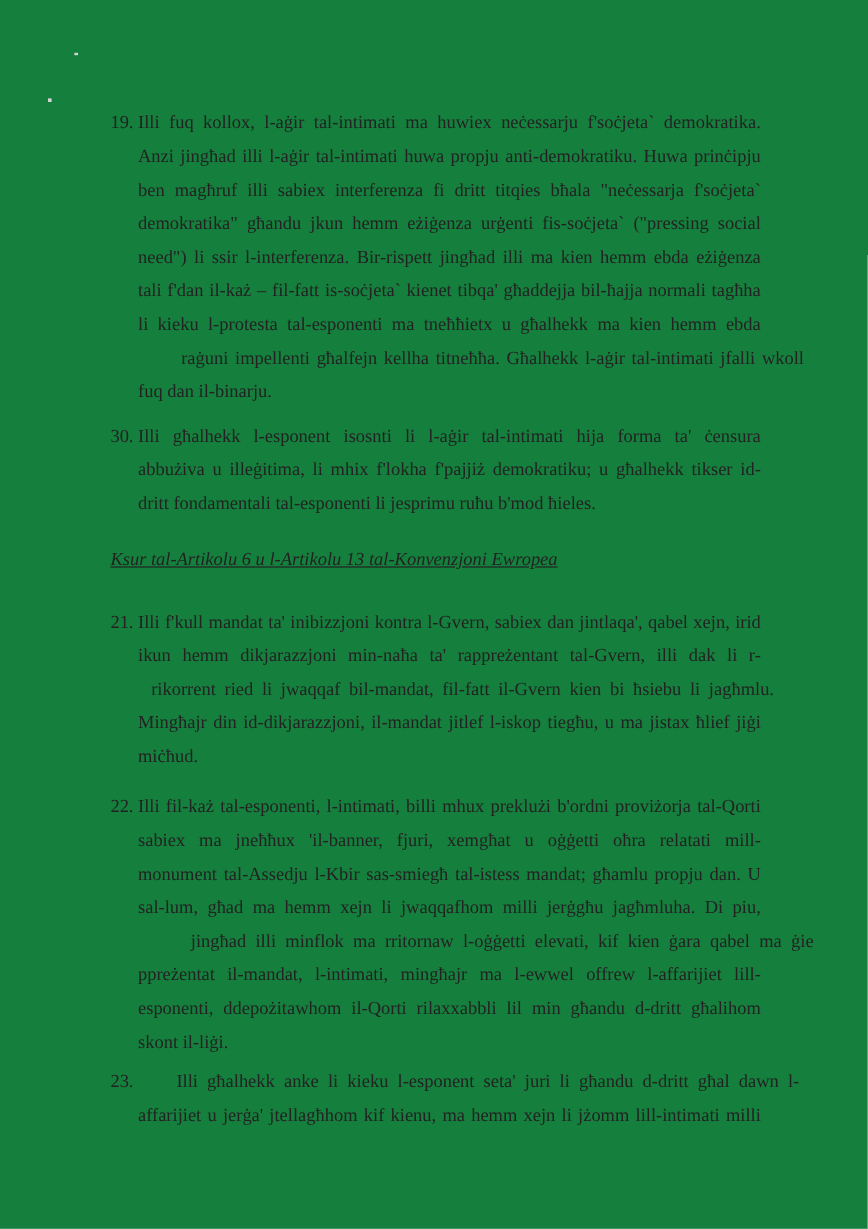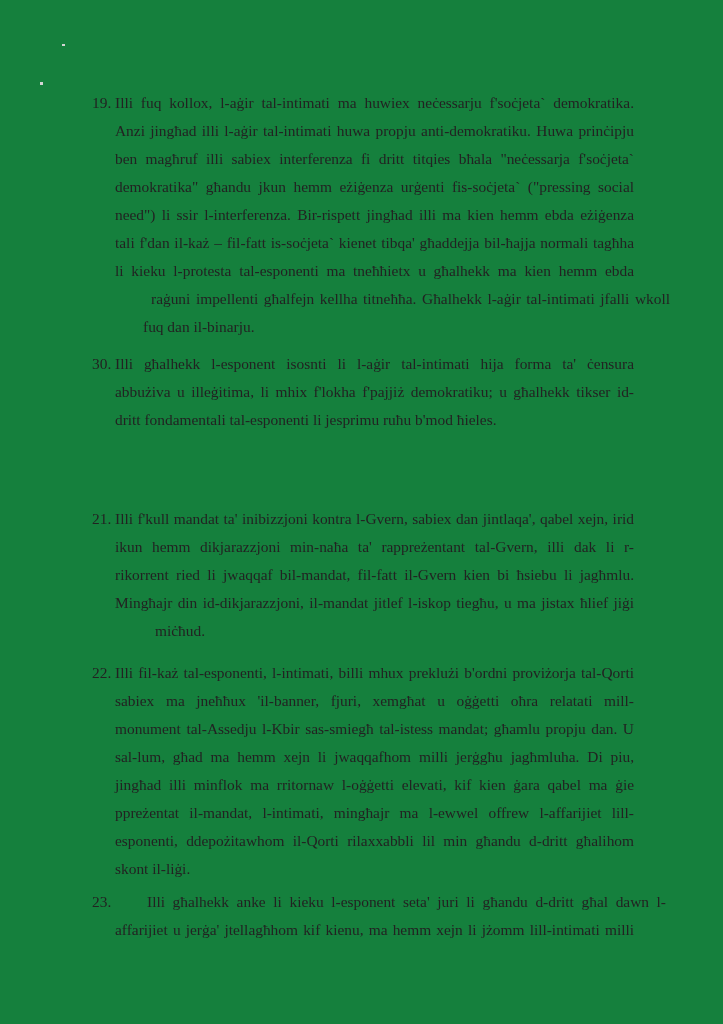--- a/index.html
+++ b/index.html
@@ -33,47 +33,48 @@
   <div class="para" style="top:94px;">
     <span class="num">19.</span>
     <div class="line" style="top:0px;">Illi fuq kollox, l-aġir tal-intimati ma huwiex neċessarju f'soċjeta` demokratika.</div>
     <div class="line" style="top:28px;">Anzi jingħad illi l-aġir tal-intimati huwa propju anti-demokratiku. Huwa prinċipju</div>
     <div class="line" style="top:56px;">ben magħruf illi sabiex interferenza fi dritt titqies bħala "neċessarja f'soċjeta`</div>
     <div class="line" style="top:84px;">demokratika" għandu jkun hemm eżiġenza urġenti fis-soċjeta` ("pressing social</div>
     <div class="line" style="top:112px;">need") li ssir l-interferenza. Bir-rispett jingħad illi ma kien hemm ebda eżiġenza</div>
     <div class="line" style="top:140px;">tali f'dan il-każ – fil-fatt is-soċjeta` kienet tibqa' għaddejja bil-ħajja normali tagħha</div>
     <div class="line" style="top:168px;">li kieku l-protesta tal-esponenti ma tneħħietx u għalhekk ma kien hemm ebda</div>
     <div class="line" style="top:196px;margin-left:36px;">raġuni impellenti għalfejn kellha titneħħa. Għalhekk l-aġir tal-intimati jfalli wkoll</div>
-    <div class="line last" style="top:224px;margin-left:28px;">fuq dan il-binarju.</div>
+    <div class="line last" style="top:224px;">fuq dan il-binarju.</div>
   </div>
 
   <div class="para" style="top:355px;">
     <span class="num">30.</span>
     <div class="line" style="top:0px;">Illi għalhekk l-esponent isosnti li l-aġir tal-intimati hija forma ta' ċensura</div>
     <div class="line" style="top:28px;">abbużiva u illeġitima, li mhix f'lokha f'pajjiż demokratiku; u għalhekk tikser id-</div>
     <div class="line last" style="top:56px;">dritt fondamentali tal-esponenti li jesprimu ruħu b'mod ħieles.</div>
   </div>
 
+  <div class="heading">Ksur tal-Artikolu 6 u l-Artikolu 13 tal-Konvenzjoni Ewropea</div>
 
   <div class="para" style="top:510px;">
     <span class="num">21.</span>
     <div class="line" style="top:0px;">Illi f'kull mandat ta' inibizzjoni kontra l-Gvern, sabiex dan jintlaqa', qabel xejn, irid</div>
     <div class="line" style="top:28px;">ikun hemm dikjarazzjoni min-naħa ta' rappreżentant tal-Gvern, illi dak li r-</div>
-    <div class="line" style="top:56px;">rikorrent ried li jwaqqaf bil-mandat, fil-fatt il-Gvern kien bi ħsiebu li jagħmlu.</div>
+    <div class="line" style="top:56px;margin-left:11px;">rikorrent ried li jwaqqaf bil-mandat, fil-fatt il-Gvern kien bi ħsiebu li jagħmlu.</div>
     <div class="line" style="top:84px;">Mingħajr din id-dikjarazzjoni, il-mandat jitlef l-iskop tiegħu, u ma jistax ħlief jiġi</div>
-    <div class="line last" style="top:112px;margin-left:40px;">miċħud.</div>
+    <div class="line last" style="top:112px;">miċħud.</div>
   </div>
 
   <div class="para" style="top:664px;">
     <span class="num">22.</span>
     <div class="line" style="top:0px;">Illi fil-każ tal-esponenti, l-intimati, billi mhux preklużi b'ordni proviżorja tal-Qorti</div>
     <div class="line" style="top:28px;">sabiex ma jneħħux 'il-banner, fjuri, xemgħat u oġġetti oħra relatati mill-</div>
     <div class="line" style="top:56px;">monument tal-Assedju l-Kbir sas-smiegħ tal-istess mandat; għamlu propju dan. U</div>
     <div class="line" style="top:84px;">sal-lum, għad ma hemm xejn li jwaqqafhom milli jerġgħu jagħmluha. Di piu,</div>
-    <div class="line" style="top:112px;">jingħad illi minflok ma rritornaw l-oġġetti elevati, kif kien ġara qabel ma ġie</div>
+    <div class="line" style="top:112px;margin-left:44px;">jingħad illi minflok ma rritornaw l-oġġetti elevati, kif kien ġara qabel ma ġie</div>
     <div class="line" style="top:140px;">ppreżentat il-mandat, l-intimati, mingħajr ma l-ewwel offrew l-affarijiet lill-</div>
     <div class="line" style="top:168px;">esponenti, ddepożitawhom il-Qorti rilaxxabbli lil min għandu d-dritt għalihom</div>
     <div class="line last" style="top:196px;">skont il-liġi.</div>
   </div>
 
   <div class="para" style="top:893px;">
     <span class="num">23.</span>
     <div class="line" style="top:0px;margin-left:32px;">Illi għalhekk anke li kieku l-esponent seta' juri li għandu d-dritt għal dawn l-</div>
     <div class="line" style="top:28px;">affarijiet u jerġa' jtellagħhom kif kienu, ma hemm xejn li jżomm lill-intimati milli</div>
   </div>

